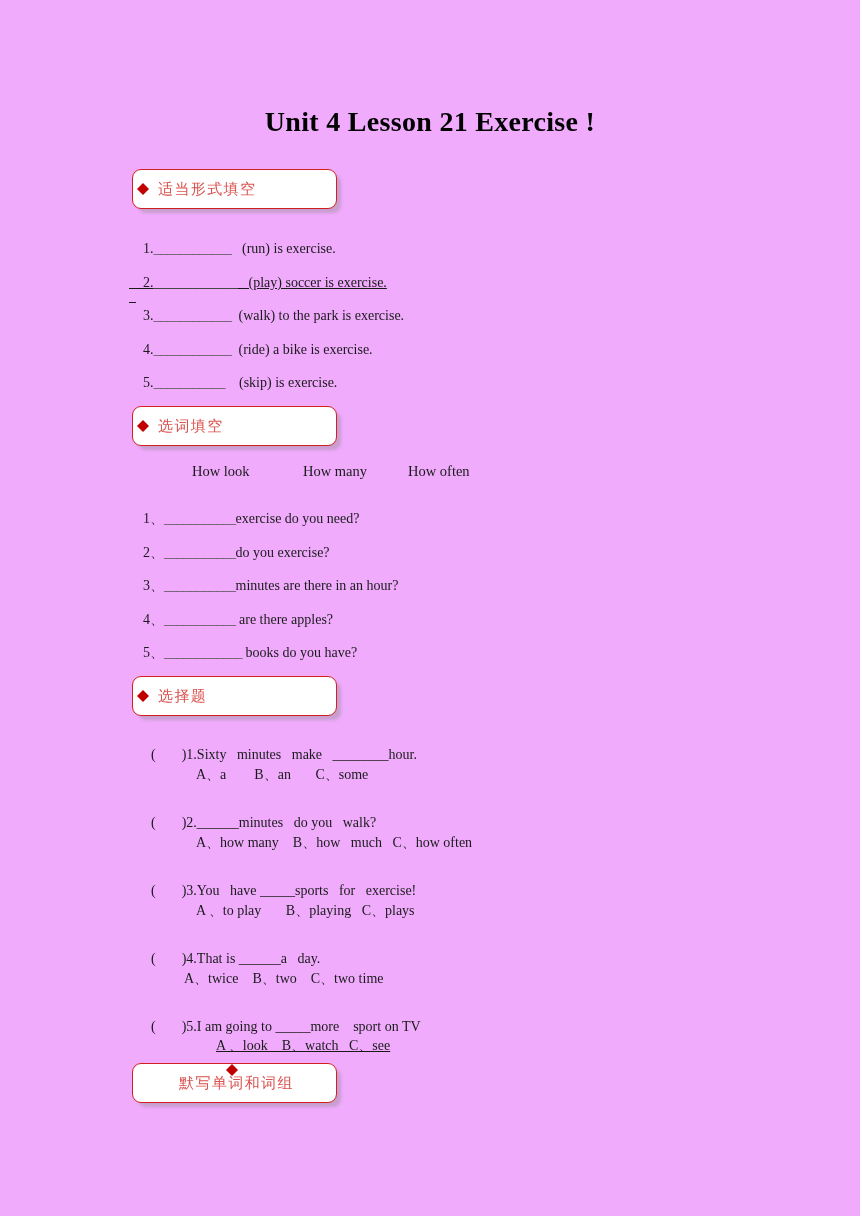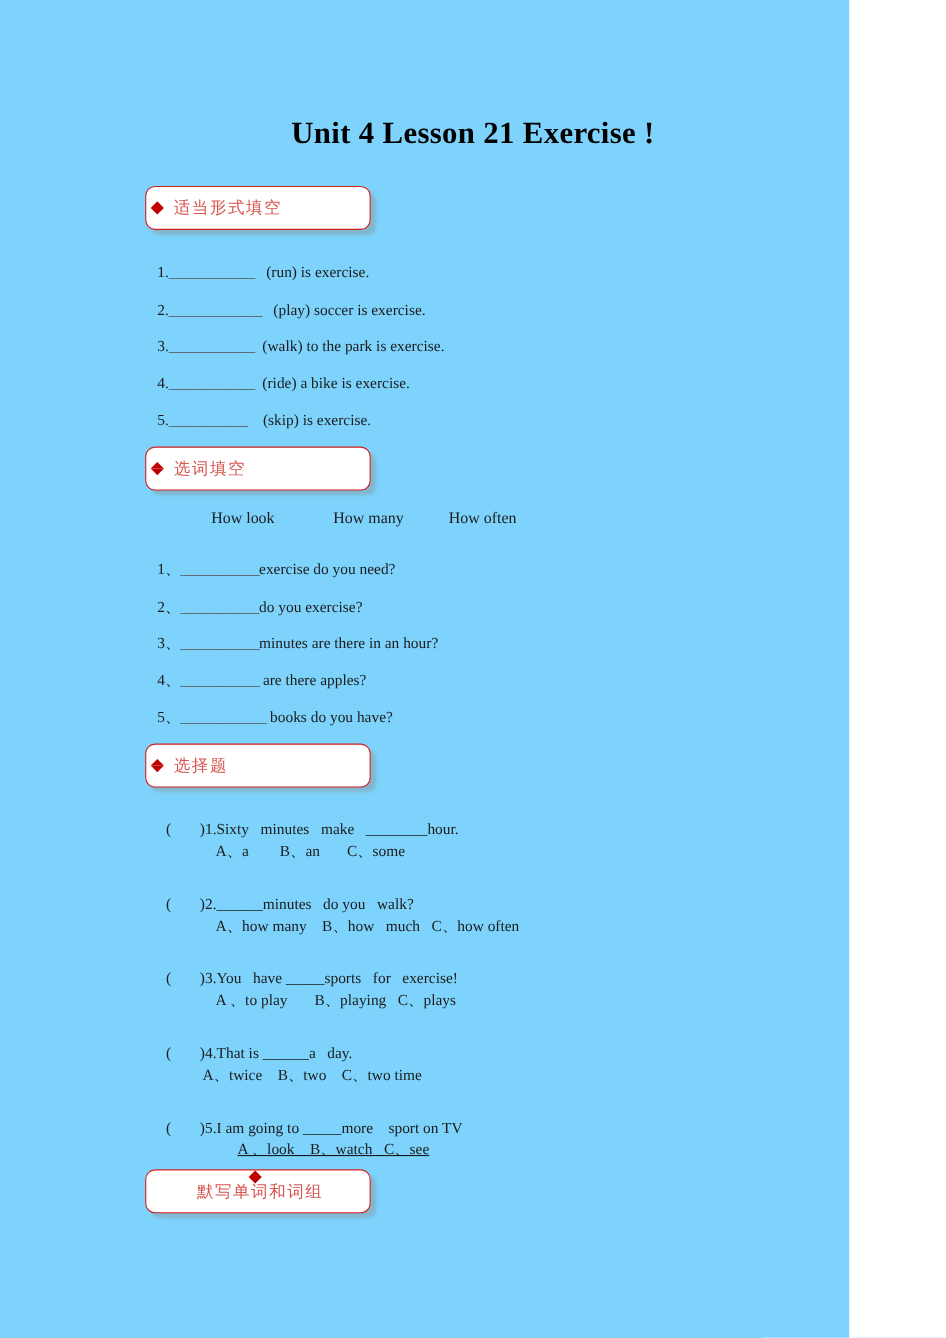--- a/index.html
+++ b/index.html
@@ -11,23 +11,23 @@
     width: 860px;
     height: 1216px;
     position: relative;
     font-family: "Liberation Serif", "DejaVu Serif", serif;
     color: #000000;
     overflow: hidden;
   }
 
   .page {
     position: relative;
-    width: 772px;
+    width: 860px;
     height: 1216px;
-    background: #7dd3fc;
+    background: #f0abfc;
   }
 
   
   .doc-title {
     position: absolute;
     left: 0;
     top: 106px;
     width: 860px;
     text-align: center;
     font-size: 28px;
@@ -114,21 +114,21 @@
   <div class="doc-title">Unit 4 Lesson 21 Exercise !</div>
 
   <div class="section-head" style="top:169px;">
     <span class="diamond"></span>
     <span class="sec-label">适当形式填空</span>
   </div>
 
   <div class="line" style="left:129px; top:228px;">
     <span>1.</span><span class="blank">____________</span><span>   (run) is exercise.</span>
   </div>
-  <div class="line" style="left:129px; top:262px;">
+  <div class="line" style="left:129px; top:262px;text-decoration:underline;">
     <span>2.</span><span class="blank">_____________</span><span>   (play) soccer is exercise.</span>
   </div>
   <div class="line" style="left:129px; top:295px;">
     <span>3.</span><span class="blank">____________</span><span>  (walk) to the park is exercise.</span>
   </div>
   <div class="line" style="left:129px; top:329px;">
     <span>4.</span><span class="blank">____________</span><span>  (ride) a bike is exercise.</span>
   </div>
   <div class="line" style="left:129px; top:362px;">
     <span>5.</span><span class="blank">___________</span><span>    (skip) is exercise.</span>

